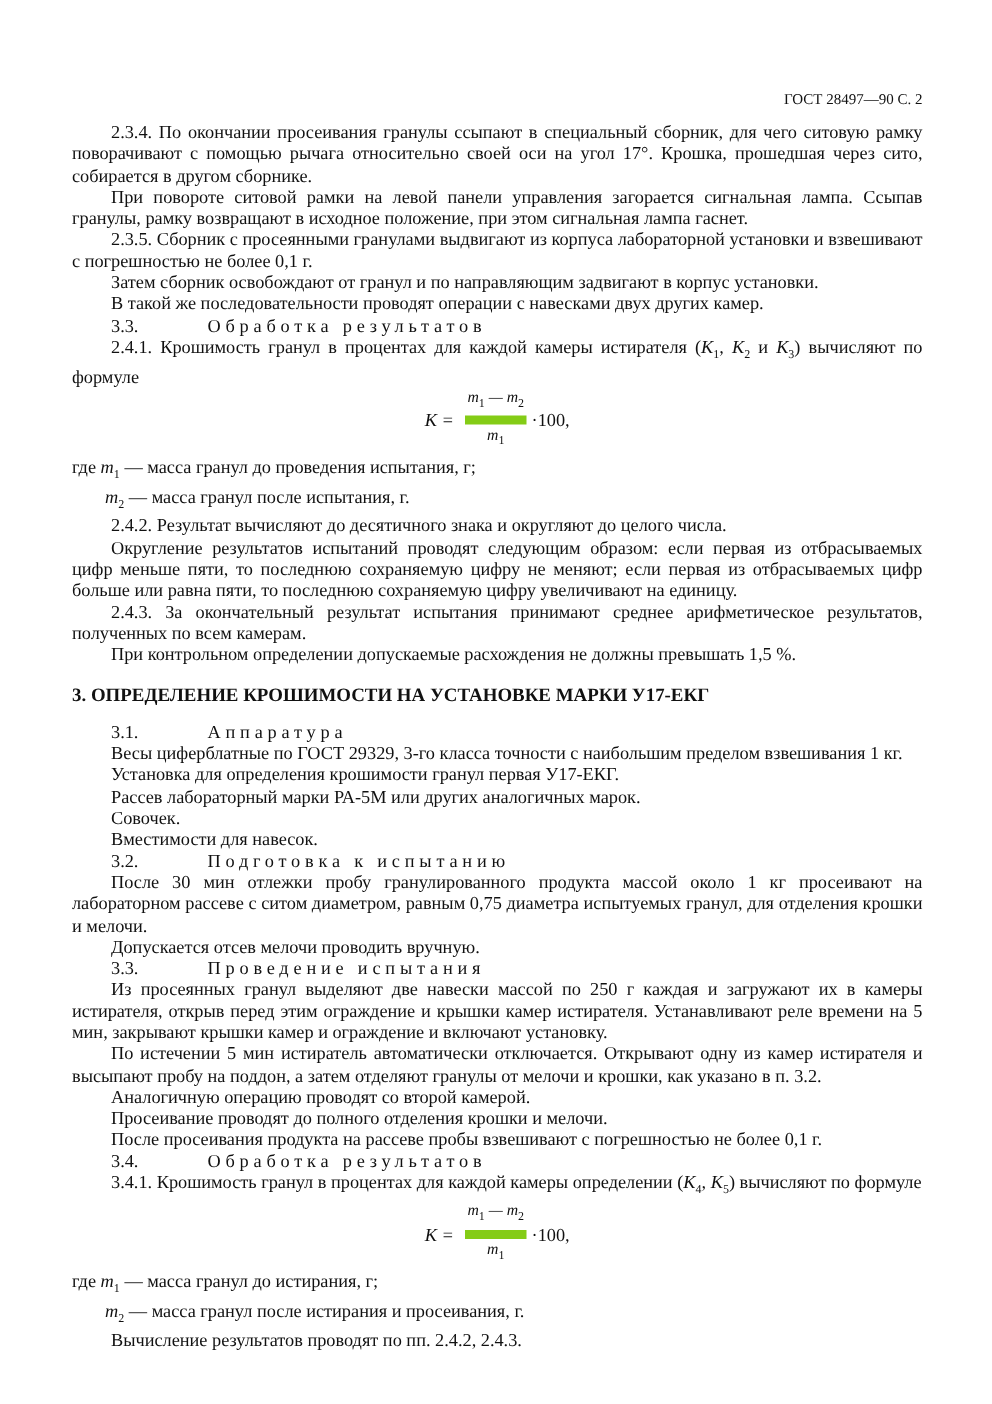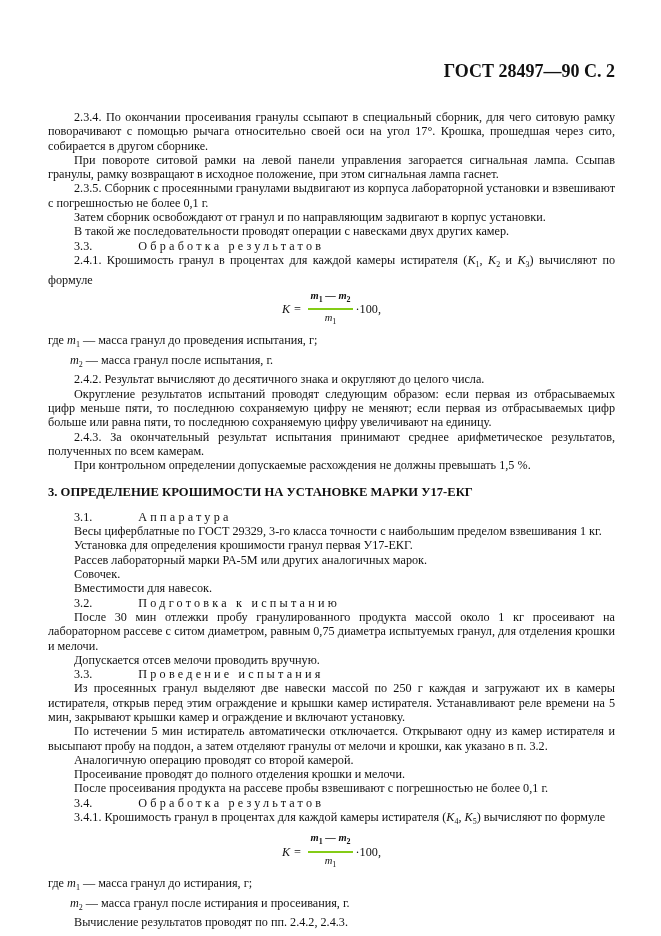--- a/index.html
+++ b/index.html
@@ -1,27 +1,27 @@
 <!DOCTYPE html>
 <html><head>
 <meta charset="utf-8">
 <style>
   html, body { margin:0; padding:0; background:#ffffff; }
   body { width:661px; height:936px; position:relative; overflow:hidden;
          font-family:"Liberation Serif", "DejaVu Serif", serif; color:#111; }
   .page { position:absolute; left:48px; top:0; width:567px; }
-  .hdr { position:absolute; right:0; top:61px; font-weight:bold; font-size:18px; }
-  .body { position:absolute; left:0; top:110px; width:567px; font-size:12.2px; line-height:14.3px; }
+  .hdr { position:absolute; right:0; top:61px; font-weight:normal; font-size:10px; }
+  .body { position:absolute; left:0; top:81px; width:567px; font-size:12.2px; line-height:14.3px; }
   p { margin:0; text-align:justify; text-align-last:left; }
   .ind { text-indent:26px; }
   .sp { letter-spacing:3.2px;margin-left:43px; }
   .formula { display:flex; justify-content:center; align-items:center; height:36px; margin:4px 0 6px 0; font-style:normal; }
   .formula .k { font-style:italic; margin-right:4px; }
   .frac { display:inline-flex; flex-direction:column; align-items:center; margin:0 3px; font-size:10.5px; font-style:italic; }
-  .frac .num { padding:0 2px 1px 2px; border-bottom:2px solid #84cc16;font-weight:bold; }
+  .frac .num { padding:0 2px 1px 2px; border-bottom:6px solid #84cc16; }
   .frac .den { padding-top:1px; }
   .frac sub { font-size:8px; font-style:normal; }
   .where { margin:0; }
   .where .m { font-style:italic; }
   .where sub { font-size:8px; font-style:normal; }
   .where2 { padding-left:22px; }
   .sec { text-align:left; font-weight:bold; font-size:12.6px; margin:12px 0 11px 0; }
   i sub { font-style:normal; font-size:8px; }
 </style>
 </head>
@@ -70,21 +70,21 @@
     <p class="ind">Допускается отсев мелочи проводить вручную.</p>
 
     <p class="ind"><span>3.3.</span> <span class="sp">Проведение испытания</span></p>
     <p class="ind">Из просеянных гранул выделяют две навески массой по 250 г каждая и загружают их в камеры истирателя, открыв перед этим ограждение и крышки камер истирателя. Устанавливают реле времени на 5 мин, закрывают крышки камер и ограждение и включают установку.</p>
     <p class="ind">По истечении 5 мин истиратель автоматически отключается. Открывают одну из камер истирателя и высыпают пробу на поддон, а затем отделяют гранулы от мелочи и крошки, как указано в п. 3.2.</p>
     <p class="ind">Аналогичную операцию проводят со второй камерой.</p>
     <p class="ind">Просеивание проводят до полного отделения крошки и мелочи.</p>
     <p class="ind">После просеивания продукта на рассеве пробы взвешивают с погрешностью не более 0,1 г.</p>
 
     <p class="ind"><span>3.4.</span> <span class="sp">Обработка результатов</span></p>
-    <p class="ind"><span>3.4.1. Крошимость гранул в процентах для каждой камеры истирателя (</span><i>K</i><i><sub>4</sub></i><span>, </span><i>K</i><i><sub>5</sub></i><span>) вычисляют по формуле</span></p>
+    <p class="ind"><span>3.4.1. Крошимость гранул в процентах для каждой камеры определении (</span><i>K</i><i><sub>4</sub></i><span>, </span><i>K</i><i><sub>5</sub></i><span>) вычисляют по формуле</span></p>
 
     <div class="formula">
       <span class="k">K =</span>
       <span class="frac">
         <span class="num"><span>m</span><sub>1</sub><span> — </span><span>m</span><sub>2</sub></span>
         <span class="den"><span>m</span><sub>1</sub></span>
       </span>
       <span>·100,</span>
     </div>
 

